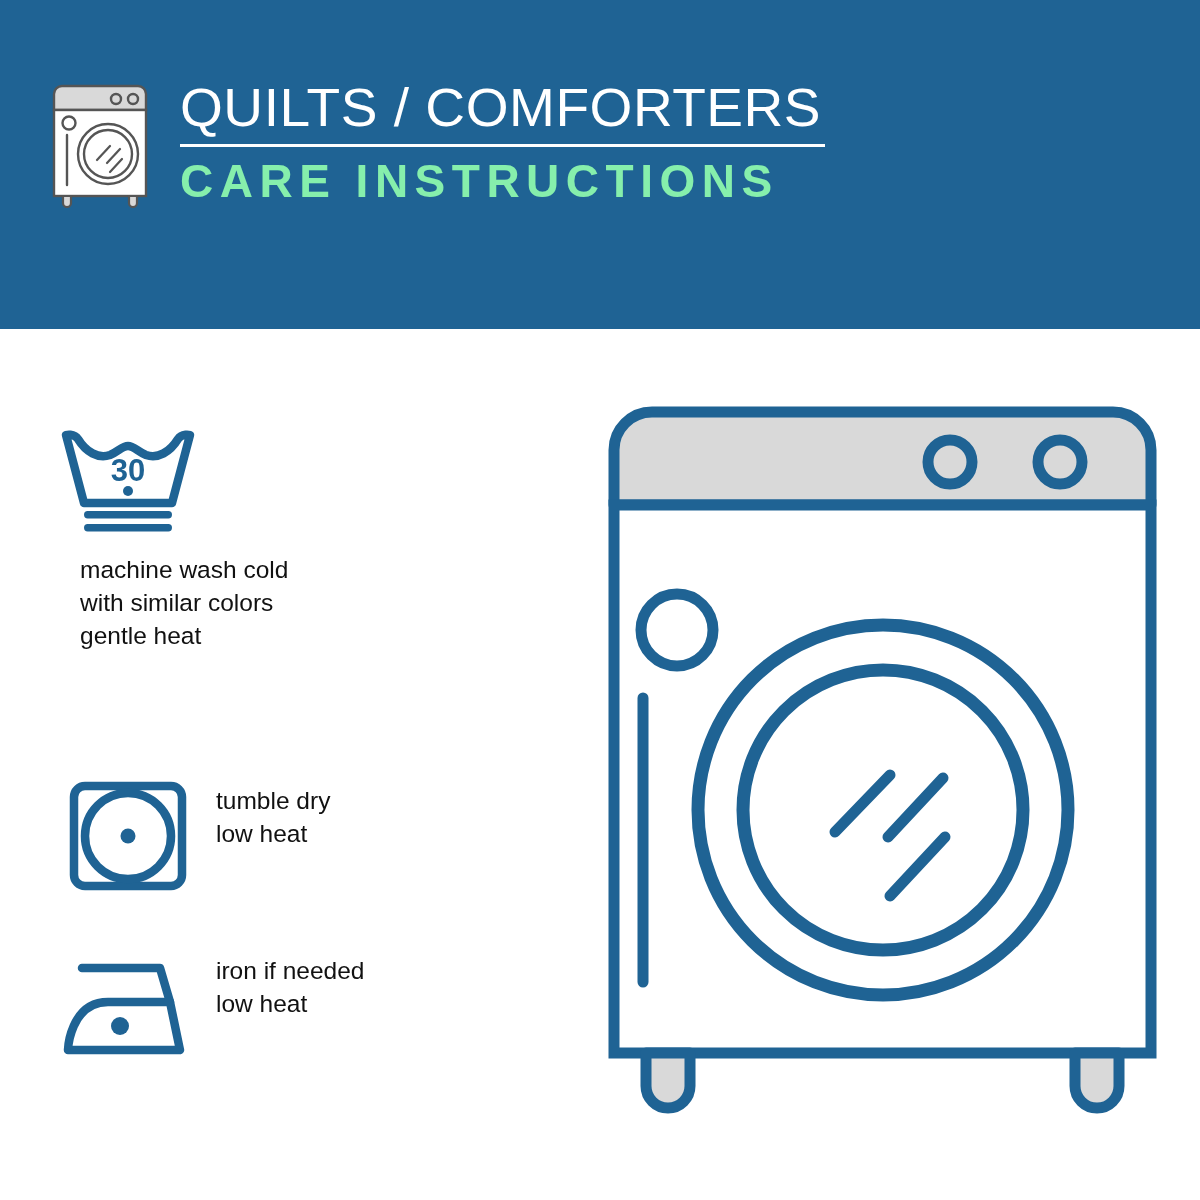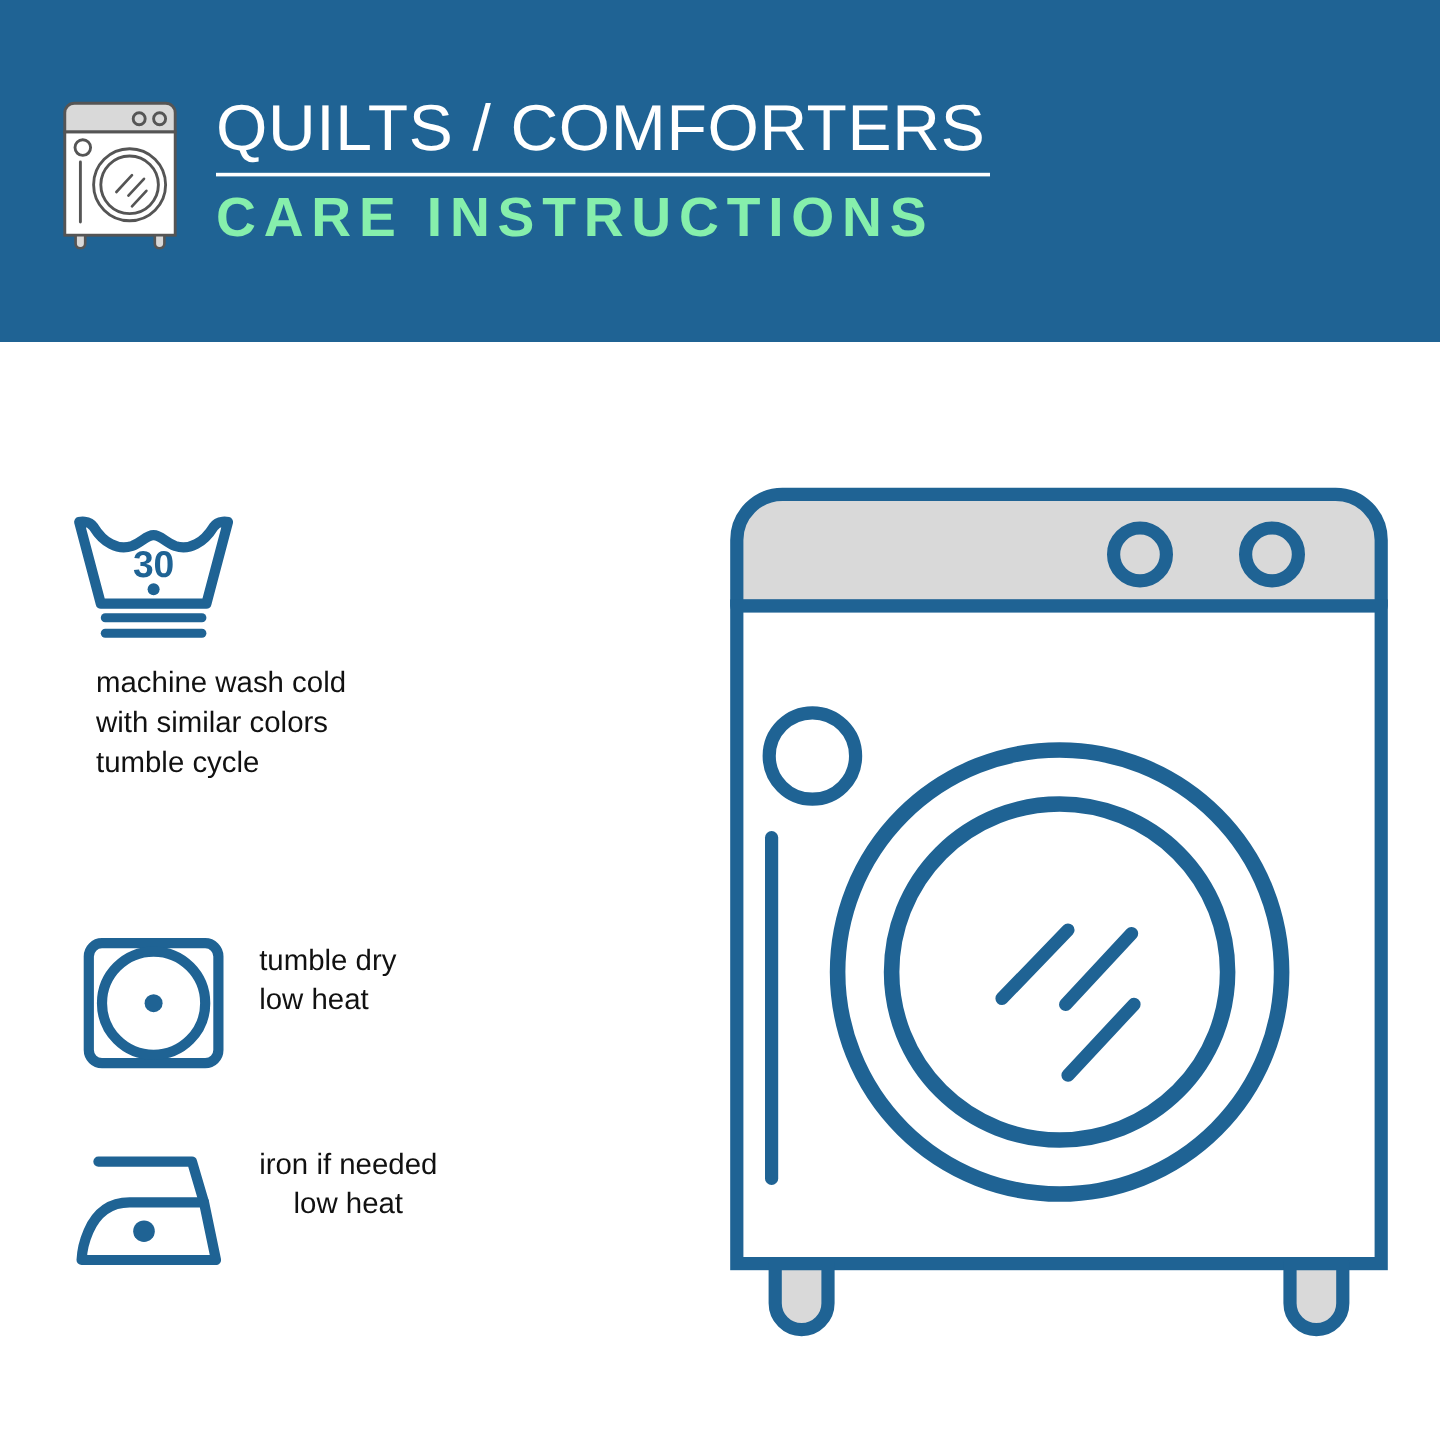--- a/index.html
+++ b/index.html
@@ -14,21 +14,21 @@
     font-family: "Liberation Sans", sans-serif;
     overflow: hidden;
     position: relative;
   }
 
   
   #header-band {
     position: absolute;
     left: 0; top: 0;
     width: 1200px;
-    height: 285px;
+    height: 329px;
     background: #1F6394;
   }
   #header-inner {
     position: absolute;
     left: 52px;
     top: 78px;
     display: flex;
     align-items: flex-start;
   }
   #header-logo {
@@ -96,21 +96,21 @@
     color: #111111;
     font-size: 24.5px;
     line-height: 33px;
     font-family: "Liberation Sans", sans-serif;
     white-space: pre-line;
   }
 
   #row-0 { top: 128px; flex-direction: column; }
   #row-1 { top: 300px; }
   #row-2 { top: 495px; }
-  #row-3 { top: 665px; text-align: center; }
+  #row-3 { top: 665px; }
 
   
   #machine-figure {
     position: absolute;
     left: 600px;
     top: 400px;
     width: 565px;
     height: 725px;
   }
 </style>
@@ -163,21 +163,21 @@
 
       <text x="68" y="56" font-family="'Liberation Sans', sans-serif" font-size="31" font-weight="bold" fill="#1F6394" text-anchor="middle">30</text>
 
       <circle cx="68" cy="66" r="5" fill="#1F6394"></circle>
 
       <rect x="24" y="86" width="88" height="7.5" rx="3.7" fill="#1F6394"></rect>
       <rect x="24" y="99" width="88" height="7.5" rx="3.7" fill="#1F6394"></rect>
     </svg>
     <div class="care-text">machine wash cold
 with similar colors
-tumble cycle</div>
+gentle heat</div>
   </div>
 
 
   <div class="care-row" id="row-2">
     <svg class="care-icon" viewBox="0 0 136 112">
       <rect x="14" y="6" width="108" height="100" rx="11" ry="11" fill="none" stroke="#1F6394" stroke-width="8.5"></rect>
       <circle cx="68" cy="56" r="43" fill="none" stroke="#1F6394" stroke-width="8.5"></circle>
       <circle cx="68" cy="56" r="7.5" fill="#1F6394"></circle>
     </svg>
     <div class="care-text">tumble dry

